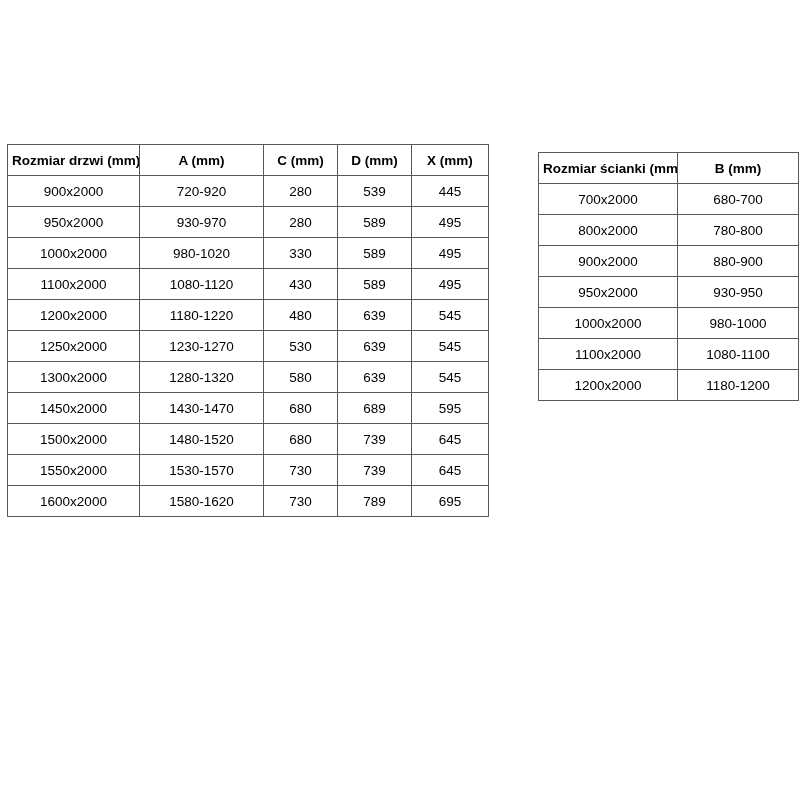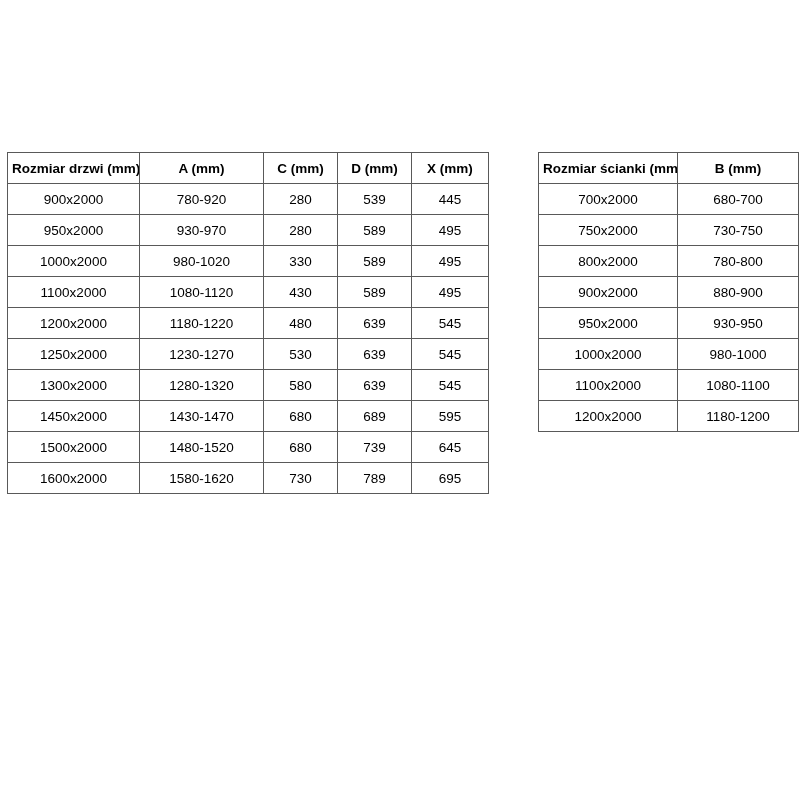--- a/index.html
+++ b/index.html
@@ -36,21 +36,21 @@
     overflow: hidden;
   }
   table.dim-table th {
     font-weight: bold;
   }
   table.dim-table td {
     font-weight: normal;
   }
   #doors-table {
     left: 7px;
-    top: 152px;
+    top: 144px;
     width: 481px;
   }
   #walls-table {
     left: 538px;
     top: 152px;
     width: 260px;
   }
 </style>
 </head>
 <body>
@@ -70,21 +70,21 @@
           <th>Rozmiar drzwi (mm)</th>
           <th>A (mm)</th>
           <th>C (mm)</th>
           <th>D (mm)</th>
           <th>X (mm)</th>
         </tr>
       </thead>
       <tbody>
         <tr>
           <td>900x2000</td>
-          <td>780-920</td>
+          <td>720-920</td>
           <td>280</td>
           <td>539</td>
           <td>445</td>
         </tr>
         <tr>
           <td>950x2000</td>
           <td>930-970</td>
           <td>280</td>
           <td>589</td>
           <td>495</td>
@@ -128,20 +128,27 @@
           <td>1450x2000</td>
           <td>1430-1470</td>
           <td>680</td>
           <td>689</td>
           <td>595</td>
         </tr>
         <tr>
           <td>1500x2000</td>
           <td>1480-1520</td>
           <td>680</td>
+          <td>739</td>
+          <td>645</td>
+        </tr>
+        <tr>
+          <td>1550x2000</td>
+          <td>1530-1570</td>
+          <td>730</td>
           <td>739</td>
           <td>645</td>
         </tr>
         <tr>
           <td>1600x2000</td>
           <td>1580-1620</td>
           <td>730</td>
           <td>789</td>
           <td>695</td>
         </tr>
@@ -158,24 +165,20 @@
           <th>Rozmiar ścianki (mm)</th>
           <th>B (mm)</th>
         </tr>
       </thead>
       <tbody>
         <tr>
           <td>700x2000</td>
           <td>680-700</td>
         </tr>
         <tr>
-          <td>750x2000</td>
-          <td>730-750</td>
-        </tr>
-        <tr>
           <td>800x2000</td>
           <td>780-800</td>
         </tr>
         <tr>
           <td>900x2000</td>
           <td>880-900</td>
         </tr>
         <tr>
           <td>950x2000</td>
           <td>930-950</td>

